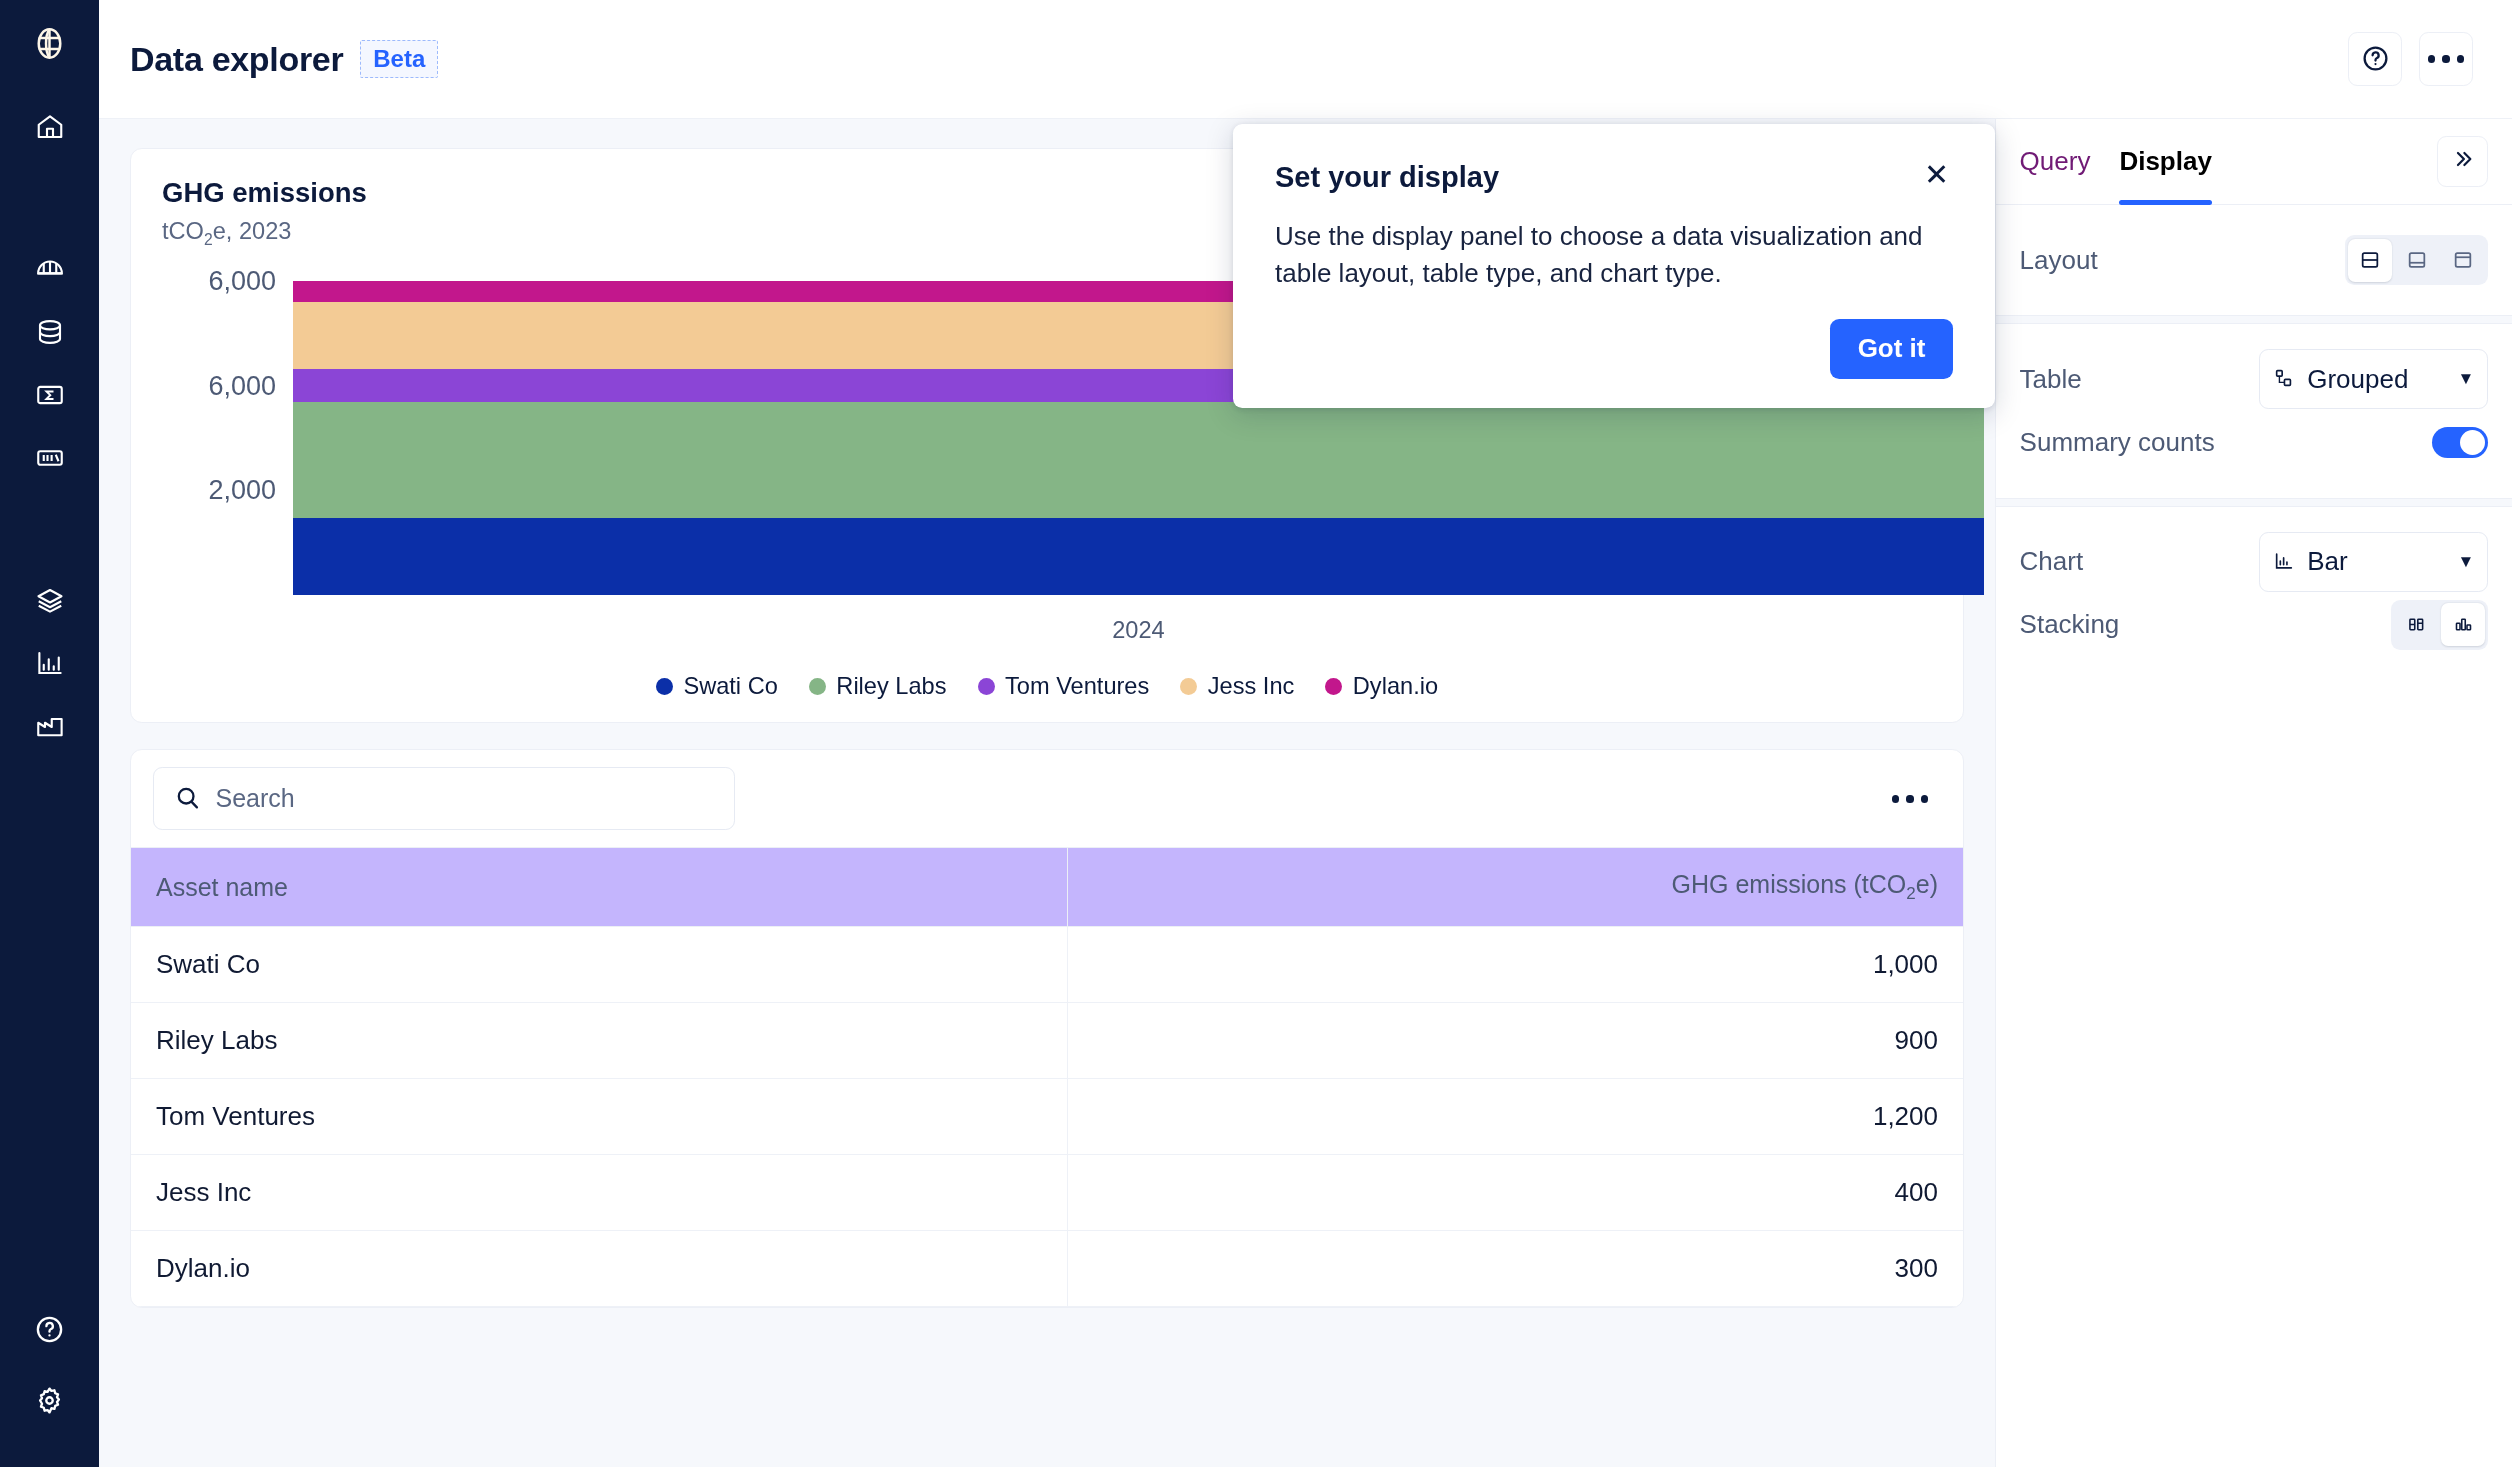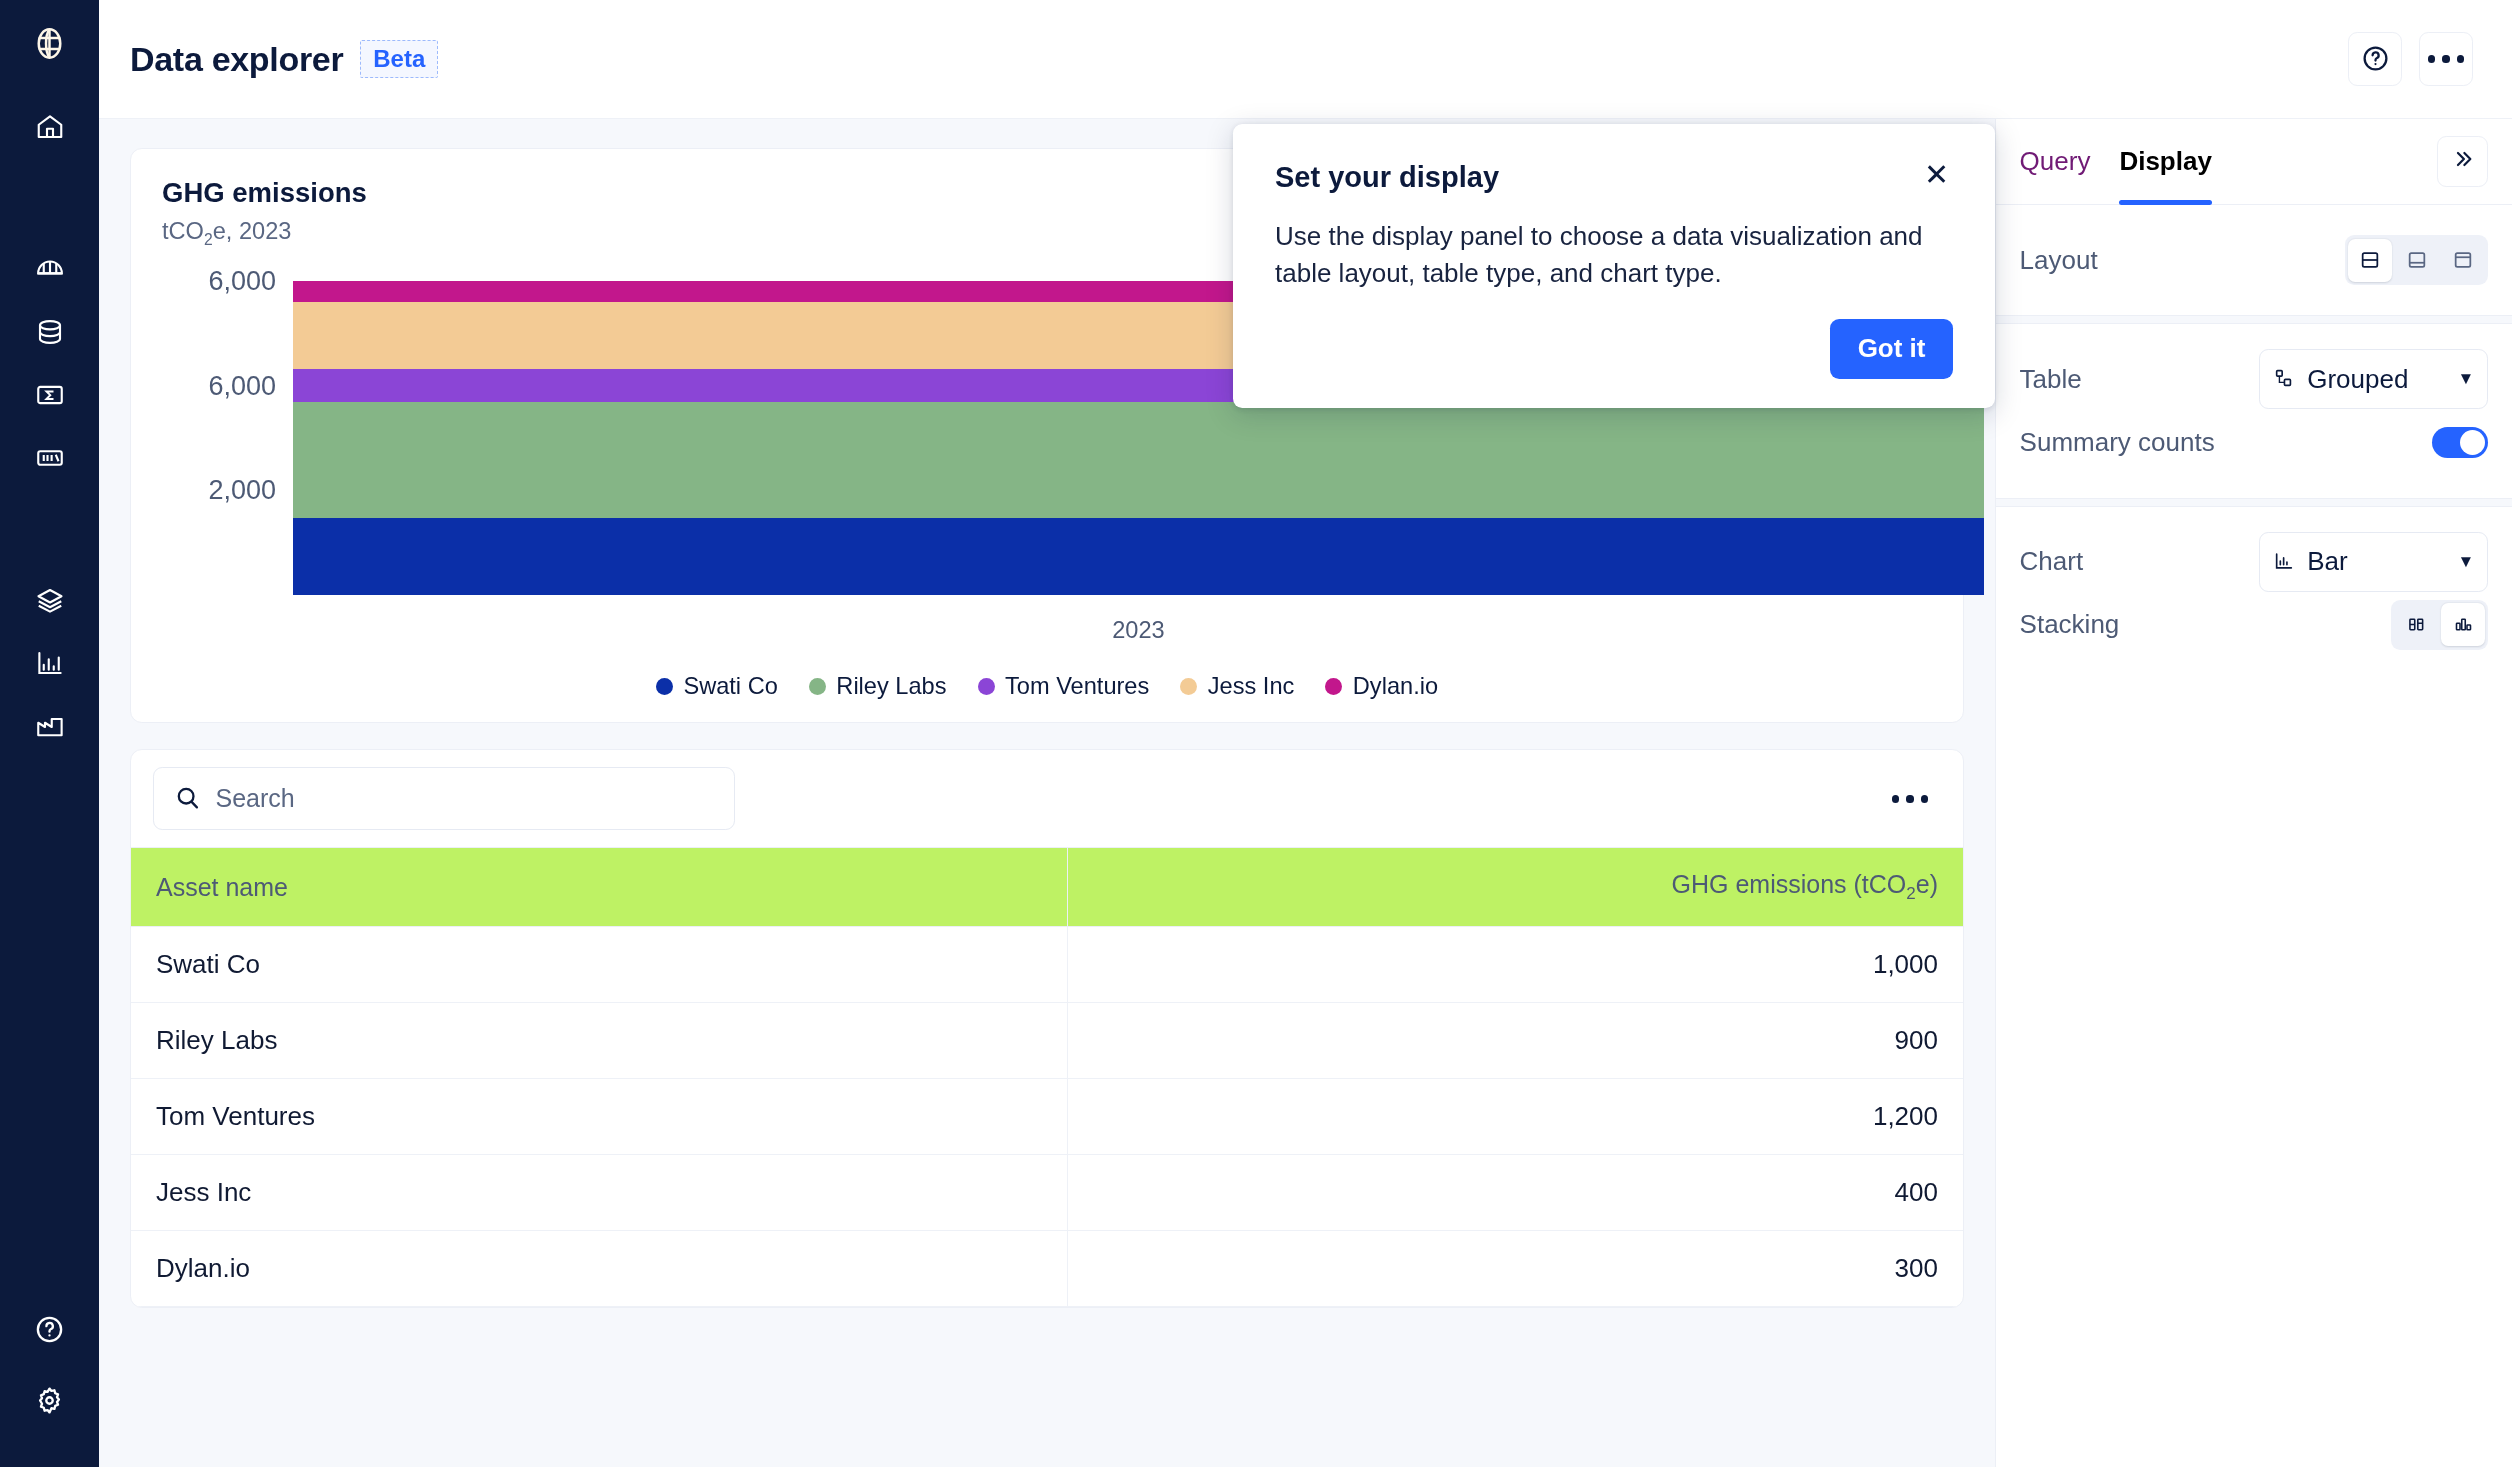--- a/index.html
+++ b/index.html
@@ -101,21 +101,21 @@
   .search-box {
     width: 582px; height: 63px; border: 1.3px solid #e6eaf3; border-radius: 9.2px;
     display: flex; align-items: center; padding: 0 19.6px; gap: 14.4px; background: #fff;
   }
   .search-ph { font-size: 25px; color: #5a6783; }
   .toolbar-spacer { flex: 1 1 auto; }
   .table-dots { padding: 0 13px; }
 
   table { width: 100%; border-collapse: collapse; table-layout: fixed; }
   thead th {
-    background: #bef264; border-top: 1.3px solid #eceff6; border-bottom: 1.3px solid #eceff6;
+    background: #c4b5fd; border-top: 1.3px solid #eceff6; border-bottom: 1.3px solid #eceff6;
     font-size: 25px; font-weight: 400; color: #4d5a75;
     padding: 22px 25px; text-align: left;
   }
   thead th.num { text-align: right; border-left: 1.3px solid #eceff6; }
   thead th sub { font-size: 17px; }
   tbody td {
     border-bottom: 1.3px solid #eef1f7;
     font-size: 26px; color: #101a33; padding: 22px 25px;
   }
   tbody td.num { text-align: right; border-left: 1.3px solid #eef1f7; }
@@ -338,21 +338,21 @@
                   <div class="seg" style="background: rgb(194, 23, 140); height: 6.5%;"></div>
                   <div class="seg" style="background: rgb(243, 203, 149); height: 21.5%;"></div>
                   <div class="seg" style="background: rgb(139, 69, 214); height: 10.5%;"></div>
                   <div class="seg" style="background: rgb(133, 181, 134); height: 37%;"></div>
                   <div class="seg" style="background: rgb(11, 47, 168); height: 24.5%;"></div>
                 </div>
               </div>
           </div>
 
           <div class="x-label">
-            <span class="x-label-inner">2023</span>
+            <span class="x-label-inner">2024</span>
           </div>
 
           <div class="legend" id="legend">
               <div class="legend-item">
                 <span class="legend-dot" style="background: rgb(11, 47, 168);"></span>
                 <span class="legend-label">Swati Co</span>
               </div>
               <div class="legend-item">
                 <span class="legend-dot" style="background: rgb(133, 181, 134);"></span>
                 <span class="legend-label">Riley Labs</span>

